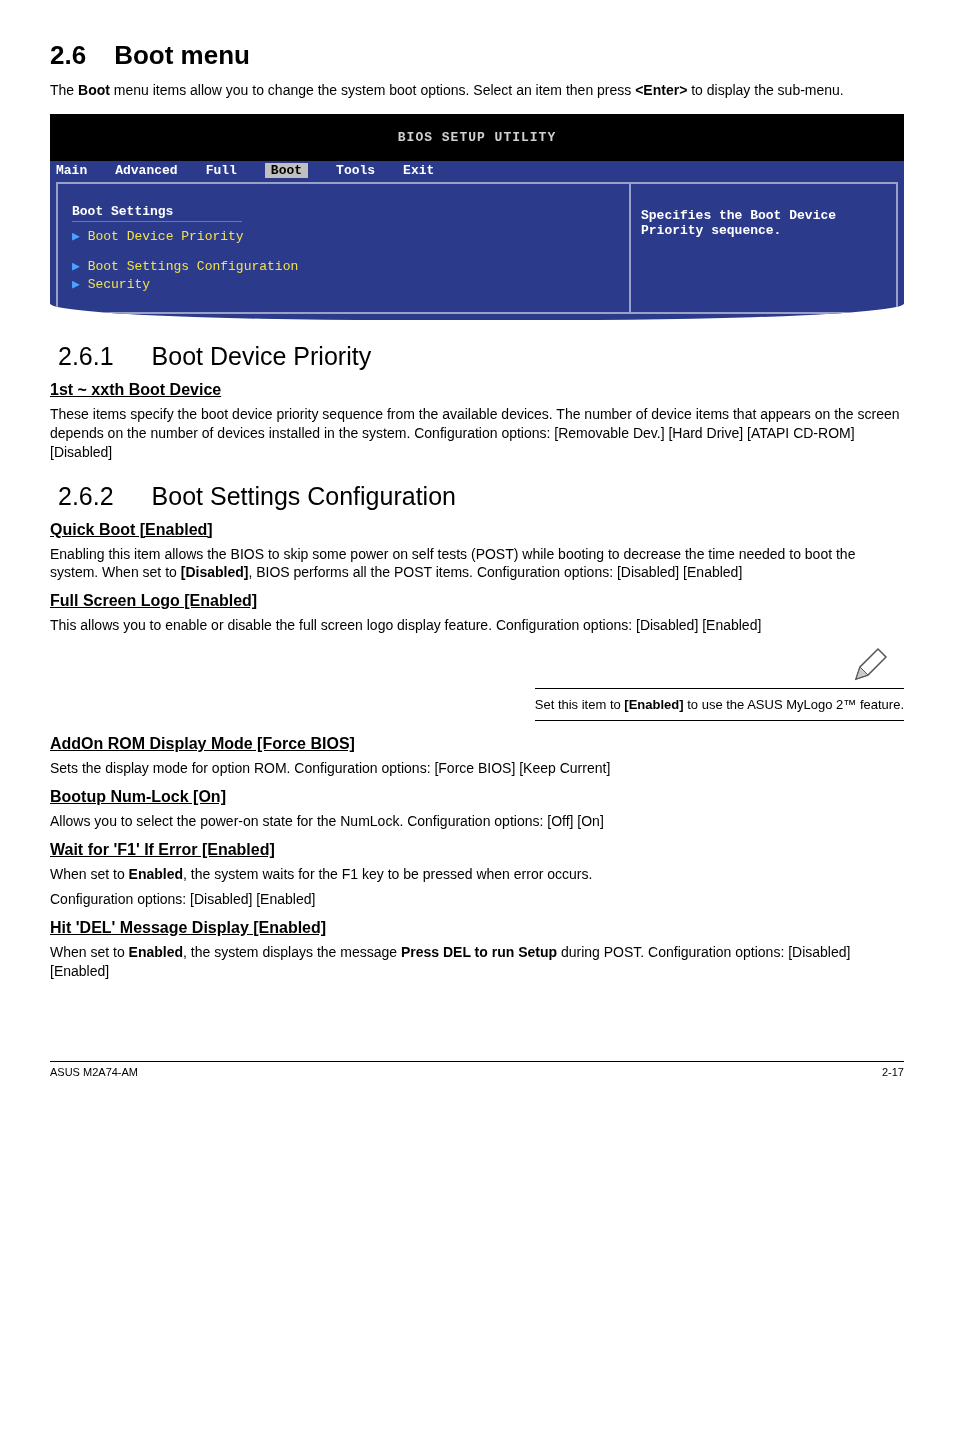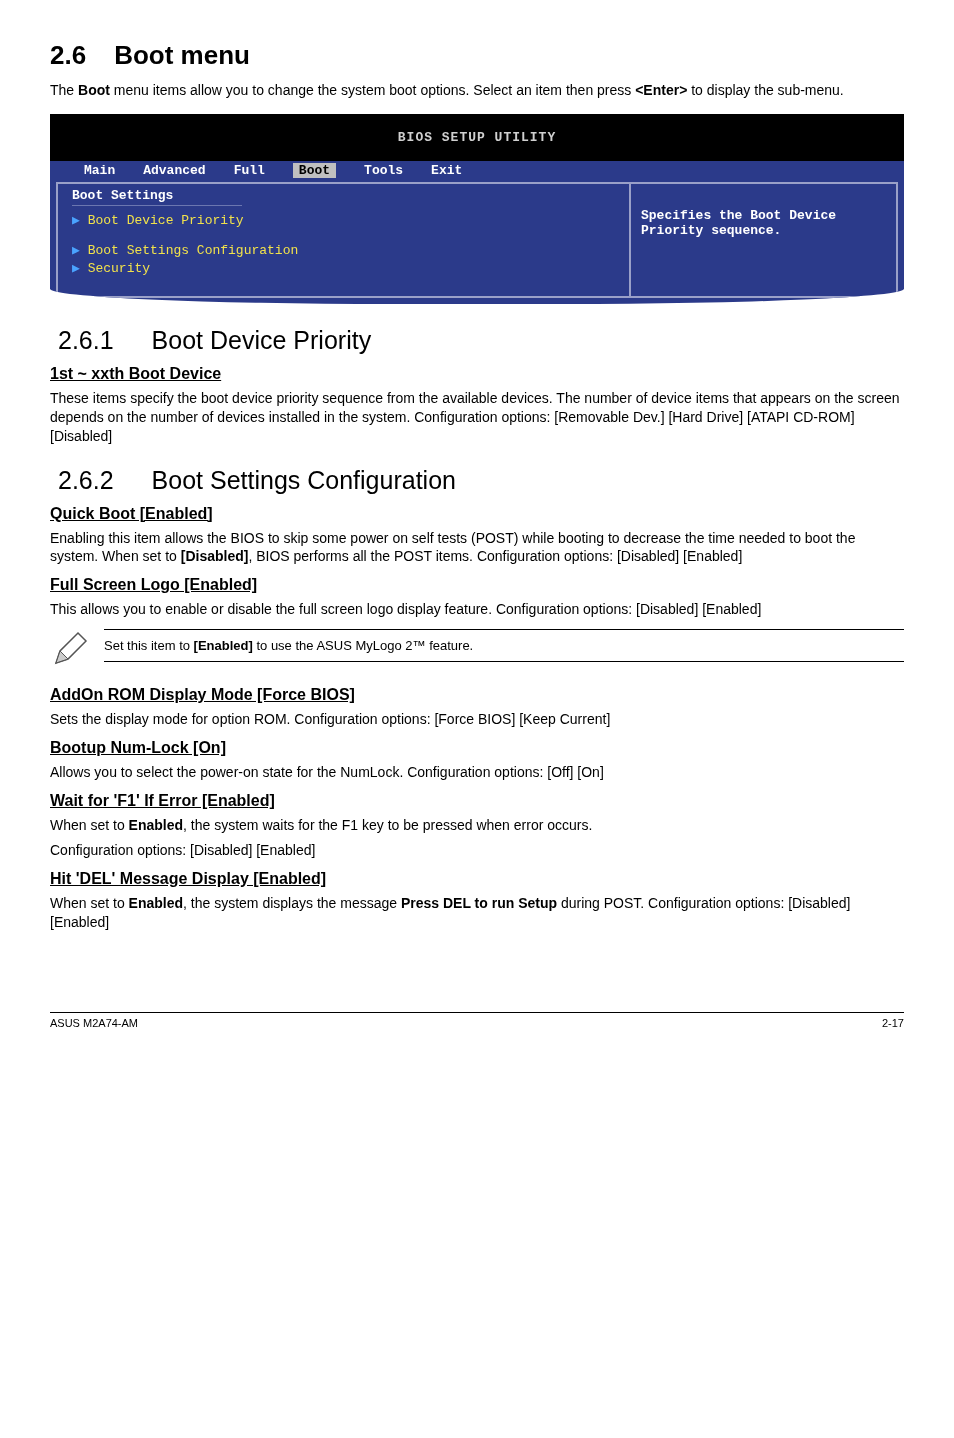--- a/index.html
+++ b/index.html
@@ -36,39 +36,39 @@
   .bios-title {
     background: #000;
     color: #d0d0d0;
     text-align: center;
     padding: 16px 0;
     font-weight: bold;
     letter-spacing: 1px;
   }
   .bios-tabs {
     display: flex;
-    padding: 2px 18px 4px 34px;
+    padding: 2px 18px 4px 6px;
     gap: 28px;
     font-weight: bold;
   }
   .bios-tabs .tab { color: #fff; }
   .bios-tabs .tab.selected {
     background: #c0c0c0;
     color: #000;
     padding: 0 6px;
   }
   .bios-body {
     display: flex;
   }
   .bios-left {
     flex: 1;
     border: 2px solid #9aa0c8;
     border-right: none;
     margin: 0 0 6px 6px;
-    padding: 4px 14px 18px 14px;
+    padding: 20px 14px 18px 14px;
   }
   .bios-right {
     width: 245px;
     border: 2px solid #9aa0c8;
     margin: 0 6px 6px 0;
     padding: 24px 10px 18px 10px;
     color: #ffffff;
     font-weight: bold;
   }
   .bios-left .heading {
@@ -100,22 +100,23 @@
   h2 .subnum { display: inline-block; margin-right: 38px; }
   h3 {
     font-size: 16px;
     font-weight: bold;
     margin: 10px 0 2px 0;
     text-decoration: underline;
   }
 
   .note-row {
     display: flex;
-    align-items: flex-start;
+    align-items: flex-end;
     margin: 10px 0 14px 0;
+    flex-direction: column;
   }
   .note-icon {
     width: 54px;
     flex-shrink: 0;
   }
   .note-text {
     flex: 1;
     border-top: 1px solid #000;
     border-bottom: 1px solid #000;
     padding: 8px 0;

